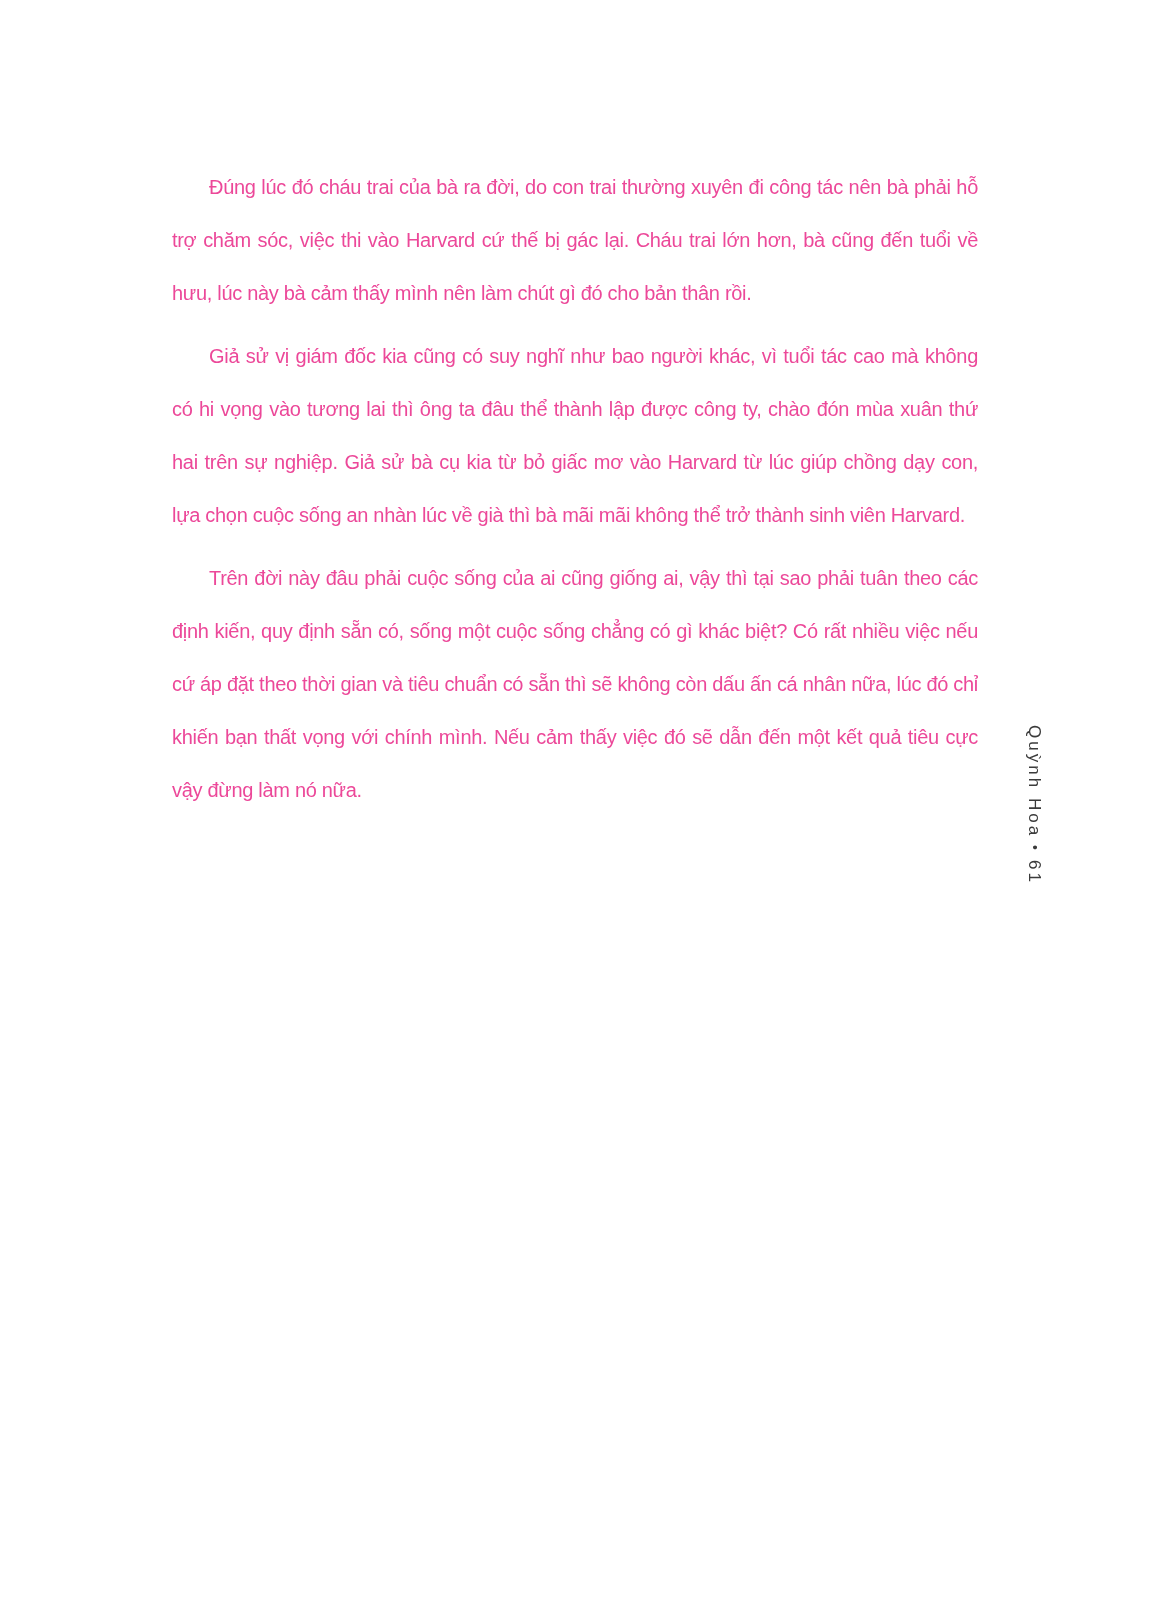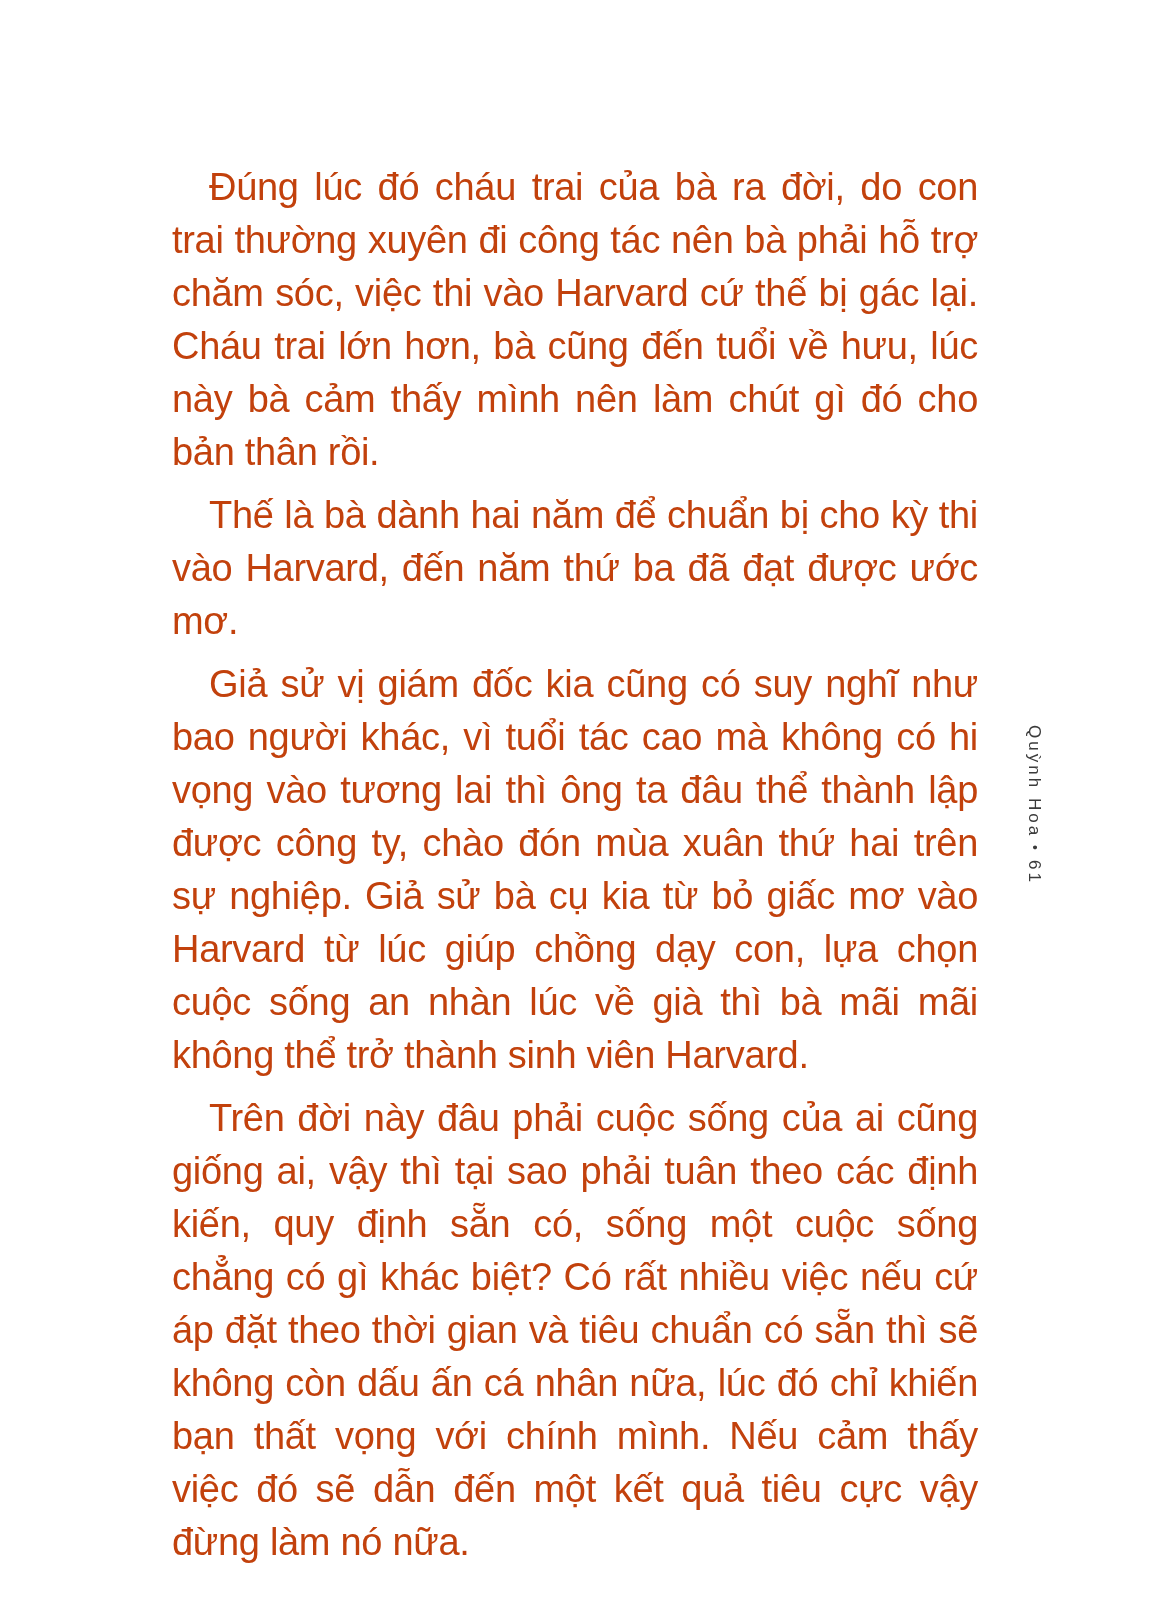--- a/index.html
+++ b/index.html
@@ -17,26 +17,26 @@
   }
   .text-block {
     position: absolute;
     left: 172px;
     top: 161px;
     width: 806px;
     color: #3b3b3b;
   }
   .text-block p {
     margin: 0 0 10px 0;
-    font-size: 38px;
+    font-size: 20px;
     line-height: 53px;
     letter-spacing: -0.3px;
     text-indent: 37px;
     text-align: justify;
-    color: #c2410c;
+    color: #ec4899;
   }
   .running-margin {
     position: absolute;
     left: 1034px;
     top: 805px;
     transform: translate(-50%, -50%) rotate(90deg);
     transform-origin: center center;
     white-space: nowrap;
     font-size: 17px;
     letter-spacing: 3px;
@@ -49,21 +49,20 @@
     vertical-align: 1px;
   }
 </style>
 </head>
 <body>
 
 <div class="page">
 
   <div class="text-block">
     <p>Đúng lúc đó cháu trai của bà ra đời, do con trai thường xuyên đi công tác nên bà phải hỗ trợ chăm sóc, việc thi vào Harvard cứ thế bị gác lại. Cháu trai lớn hơn, bà cũng đến tuổi về hưu, lúc này bà cảm thấy mình nên làm chút gì đó cho bản thân rồi.</p>
-    <p>Thế là bà dành hai năm để chuẩn bị cho kỳ thi vào Harvard, đến năm thứ ba đã đạt được ước mơ.</p>
     <p>Giả sử vị giám đốc kia cũng có suy nghĩ như bao người khác, vì tuổi tác cao mà không có hi vọng vào tương lai thì ông ta đâu thể thành lập được công ty, chào đón mùa xuân thứ hai trên sự nghiệp. Giả sử bà cụ kia từ bỏ giấc mơ vào Harvard từ lúc giúp chồng dạy con, lựa chọn cuộc sống an nhàn lúc về già thì bà mãi mãi không thể trở thành sinh viên Harvard.</p>
     <p>Trên đời này đâu phải cuộc sống của ai cũng giống ai, vậy thì tại sao phải tuân theo các định kiến, quy định sẵn có, sống một cuộc sống chẳng có gì khác biệt? Có rất nhiều việc nếu cứ áp đặt theo thời gian và tiêu chuẩn có sẵn thì sẽ không còn dấu ấn cá nhân nữa, lúc đó chỉ khiến bạn thất vọng với chính mình. Nếu cảm thấy việc đó sẽ dẫn đến một kết quả tiêu cực vậy đừng làm nó nữa.</p>
   </div>
 
   <div class="running-margin">
     <span>Quỳnh Hoa</span><span class="sep">•</span><span>61</span>
   </div>
 
 </div>
 

